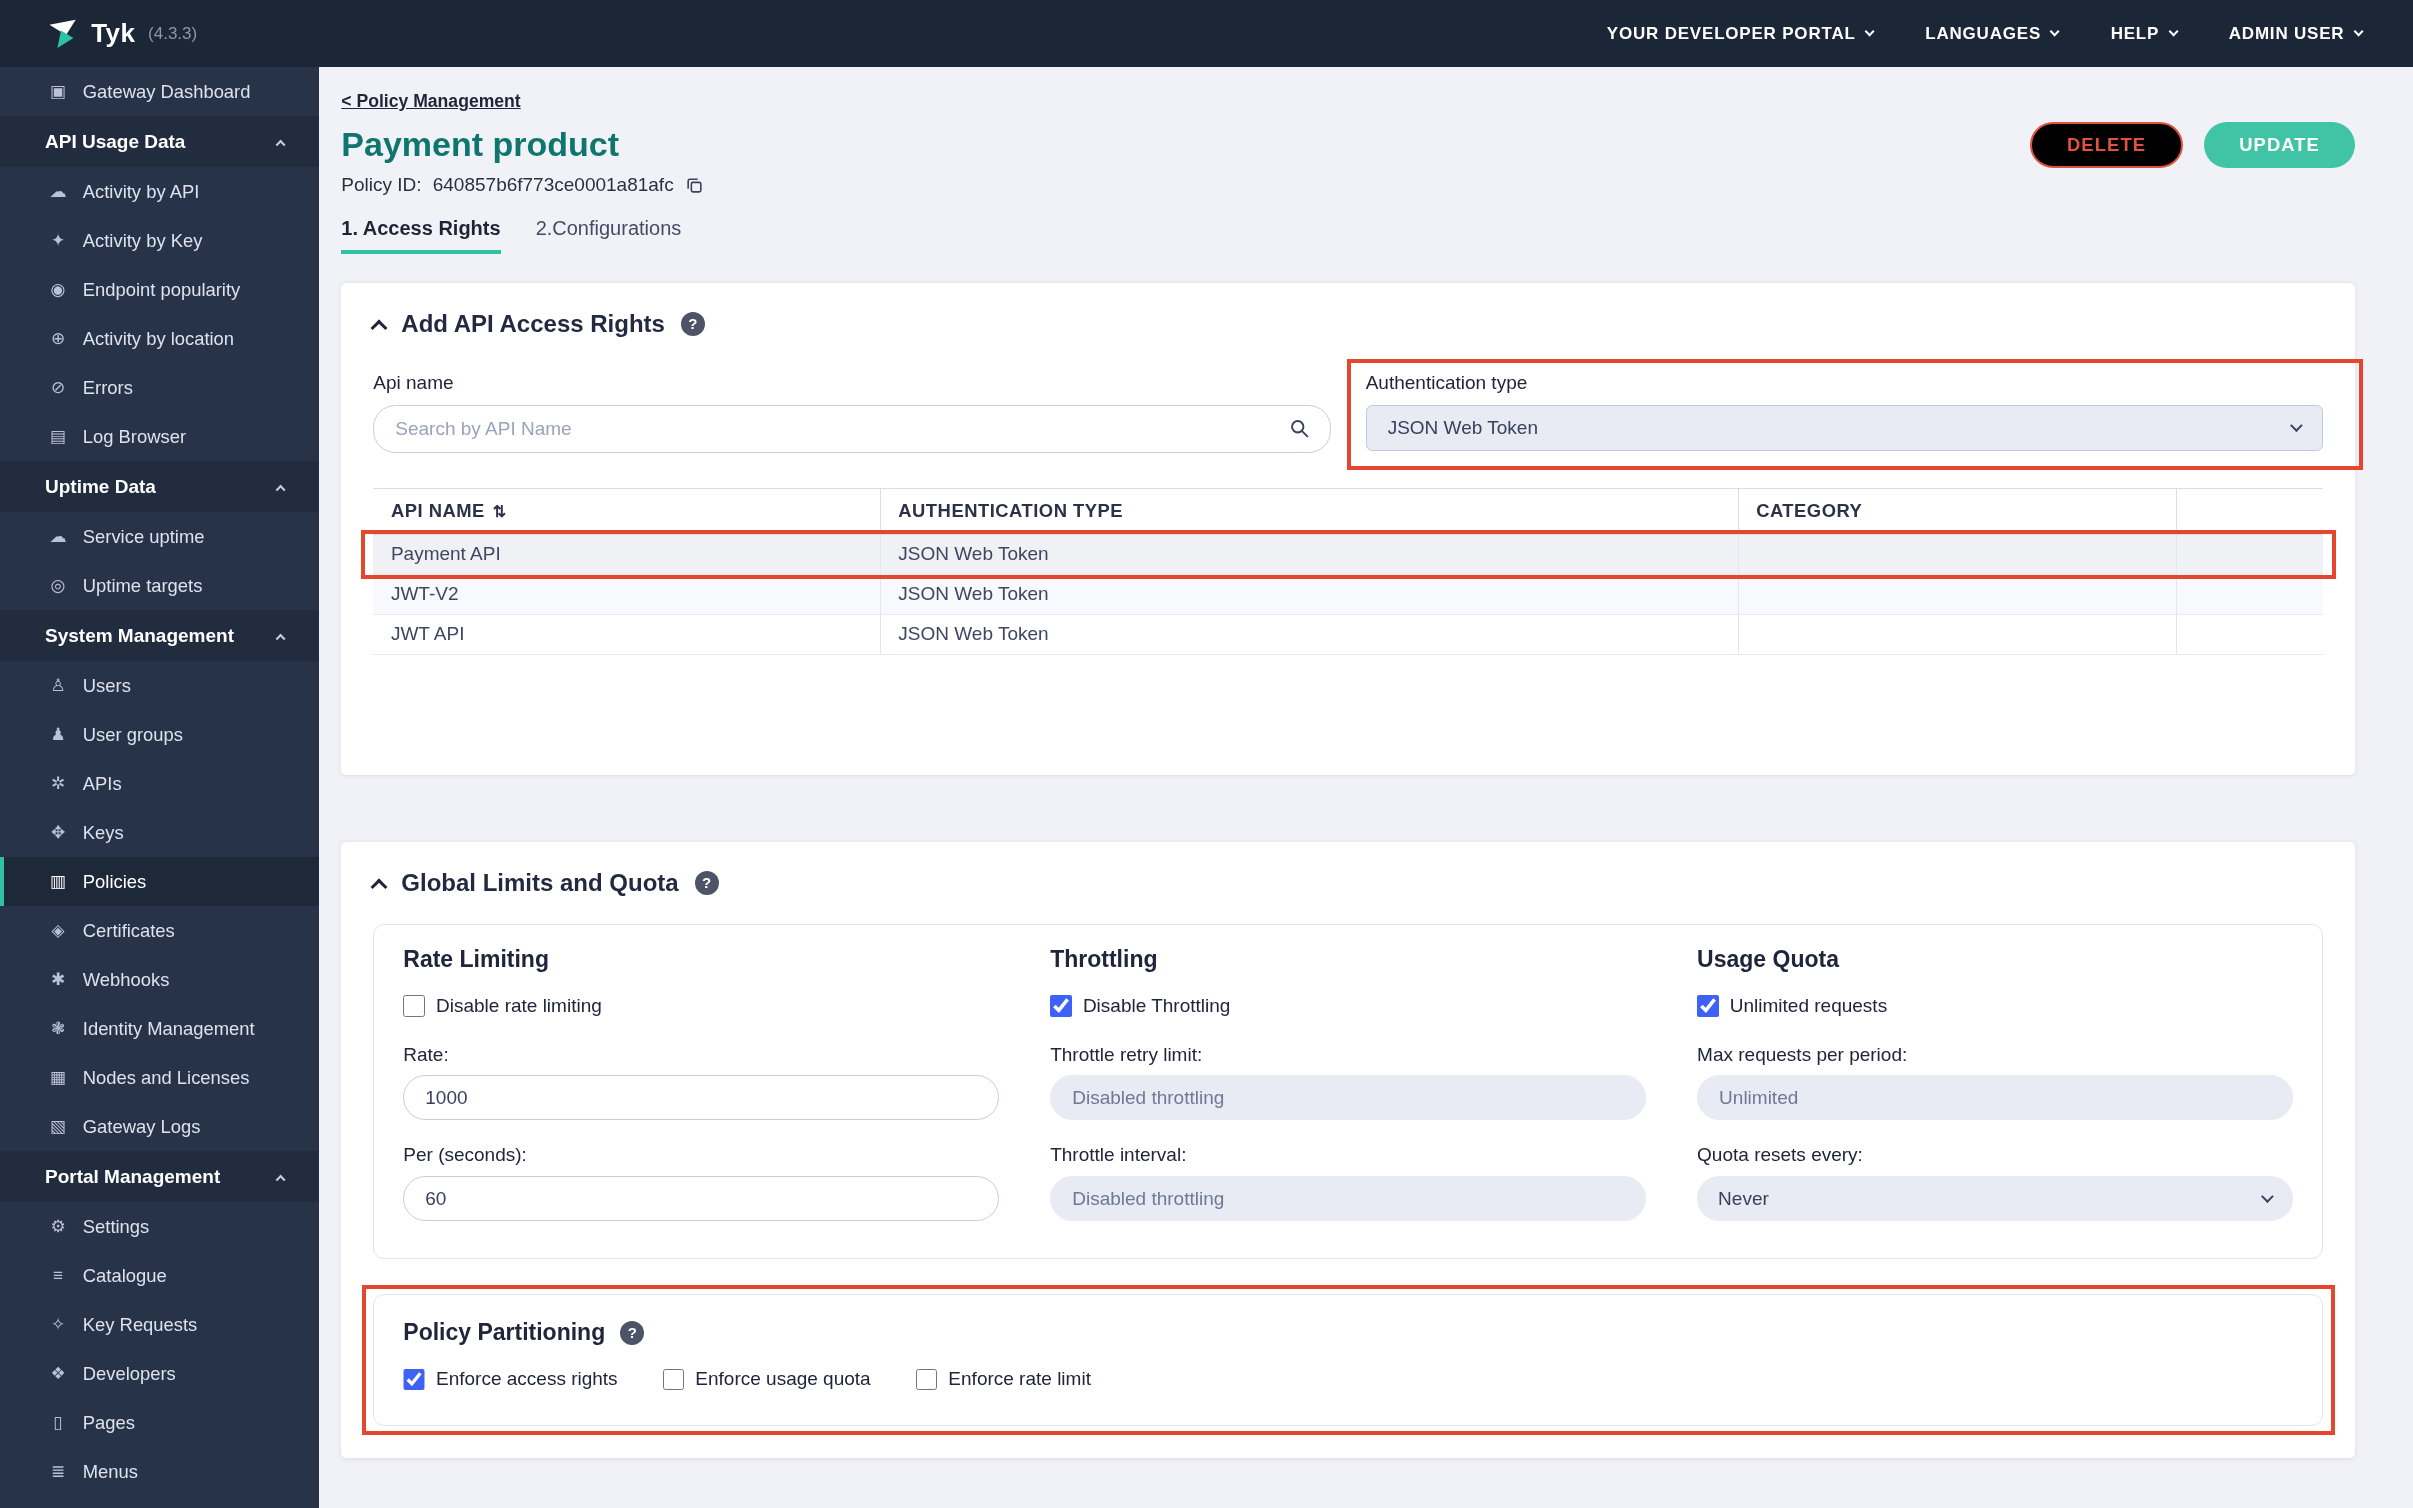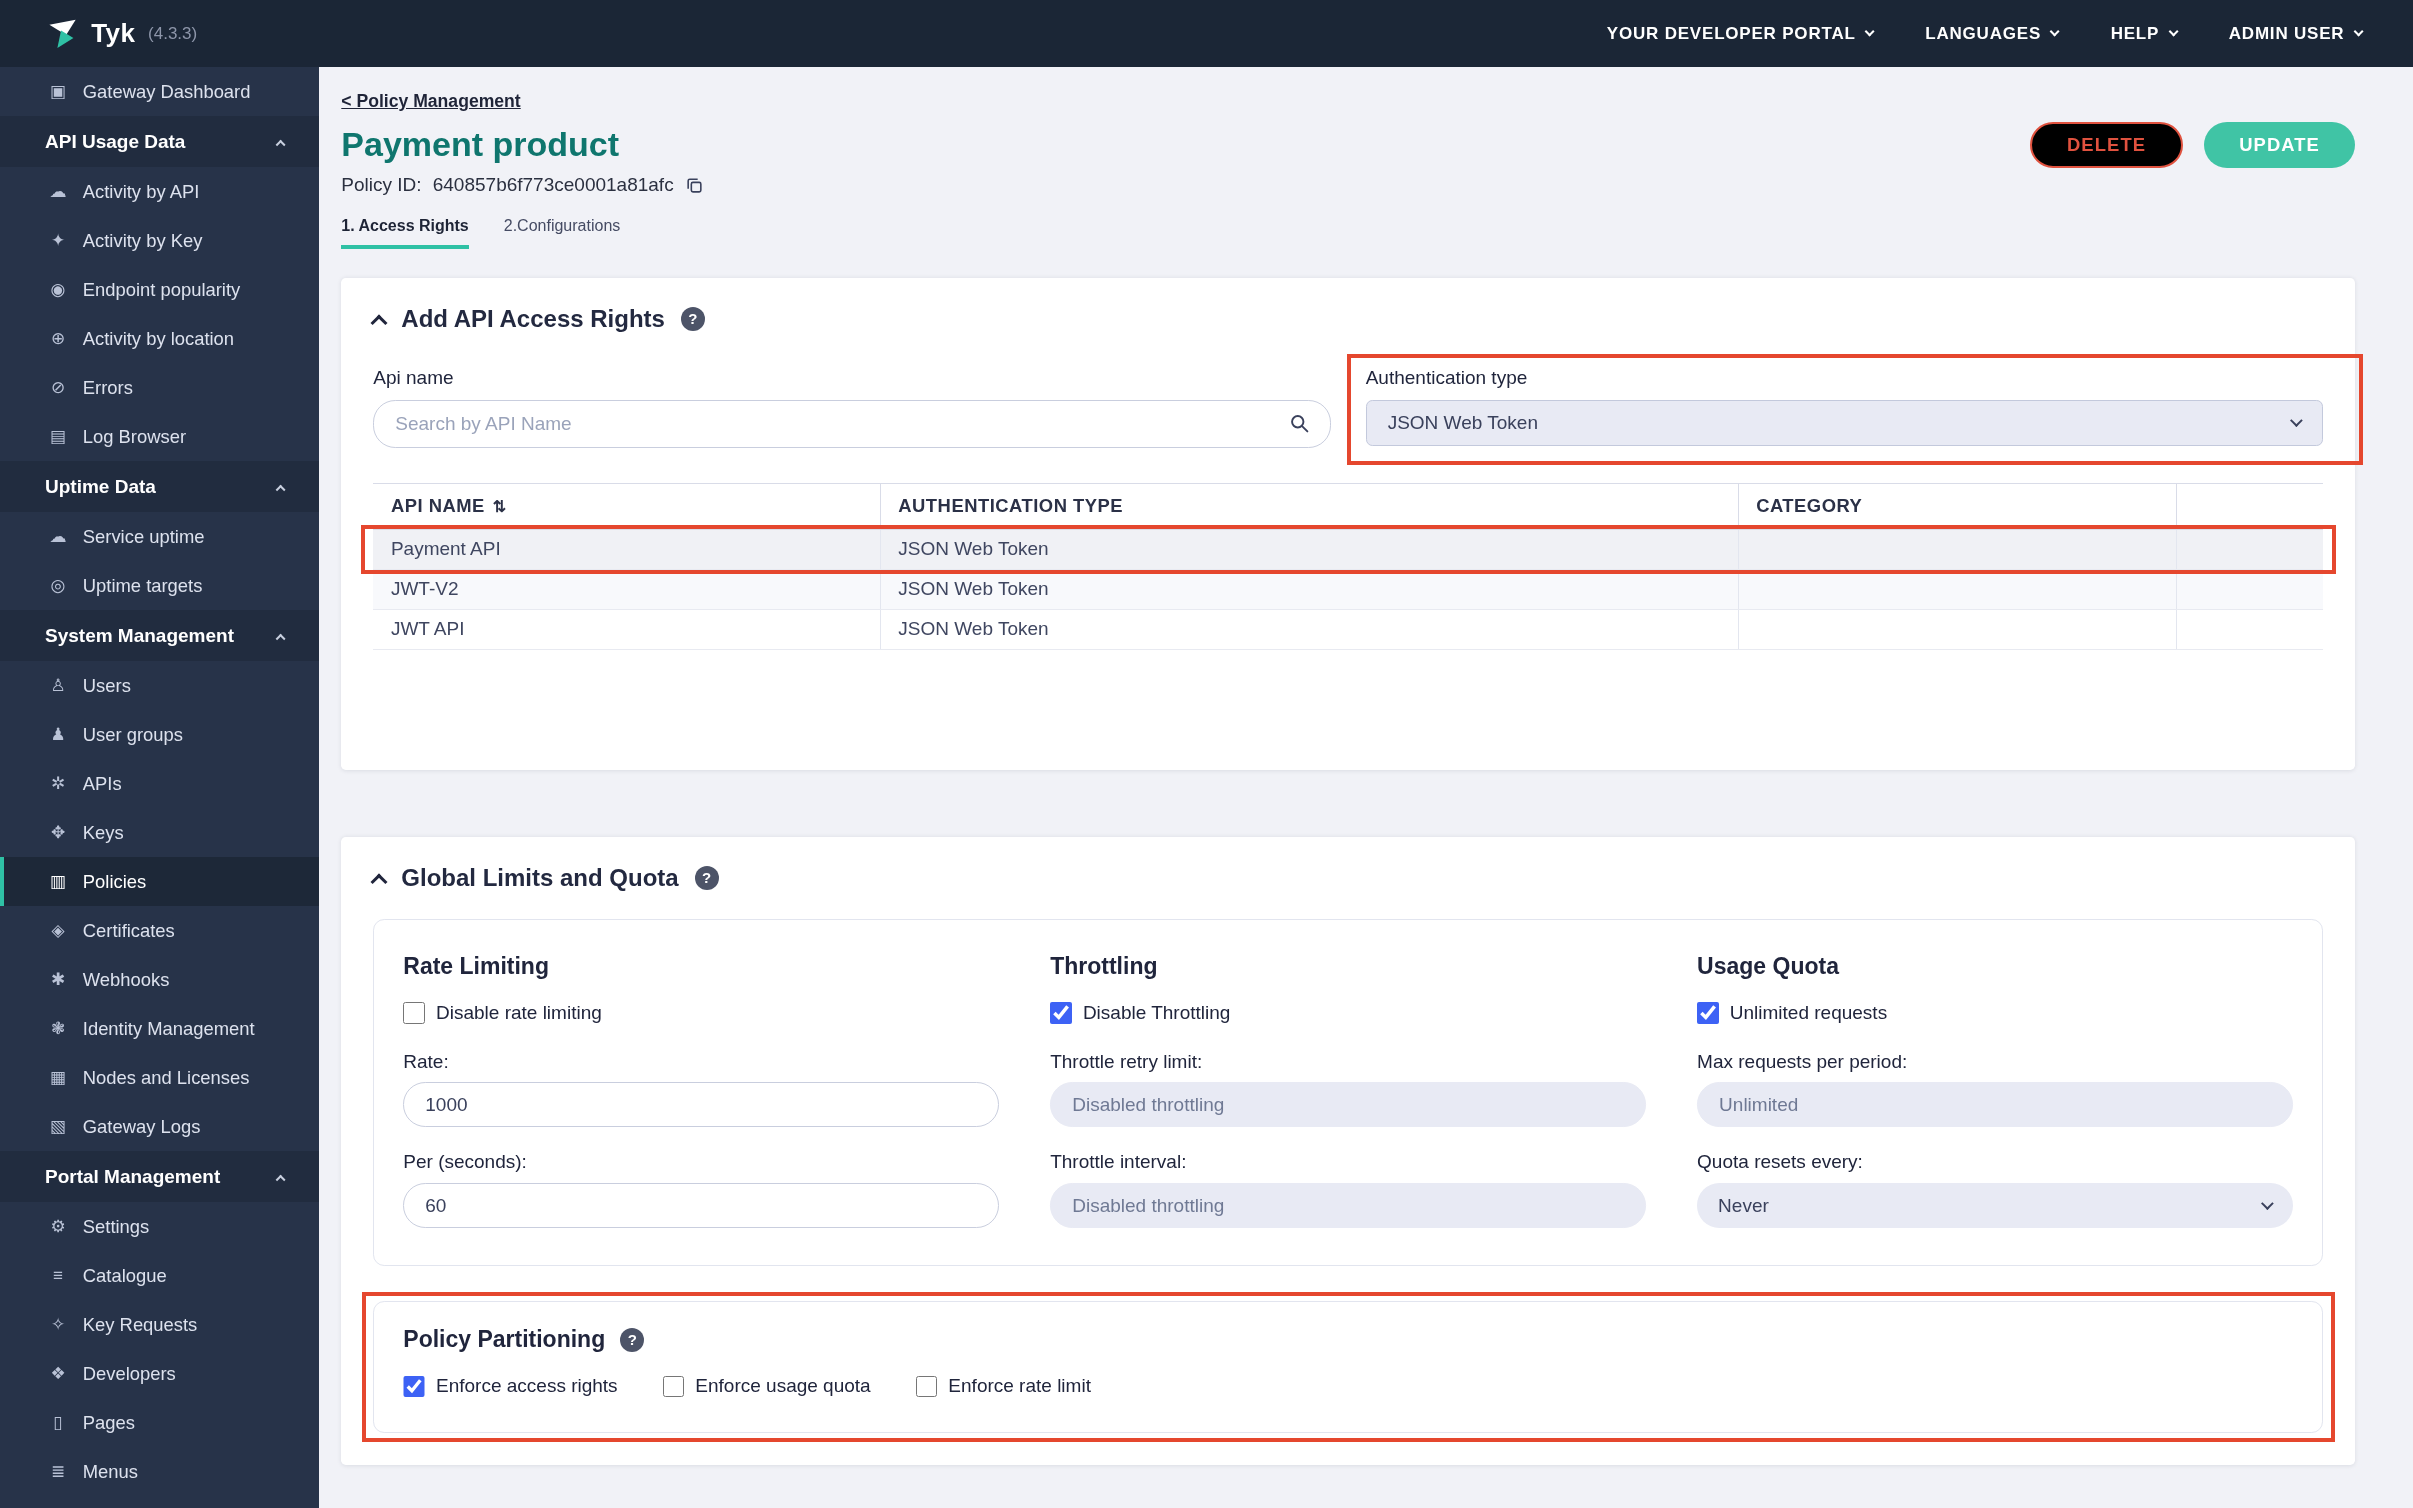--- a/index.html
+++ b/index.html
@@ -57,21 +57,21 @@
   .title-actions { display: flex; gap: 21px; }
   .btn { height: 46px; border-radius: 24px; font-size: 18.4px; font-weight: 700; letter-spacing: 1.1px;
          padding: 0 35px; display: inline-flex; align-items: center; cursor: pointer; font-family: inherit; }
   .btn-delete { background: #000000; border: 2.4px solid #e0523f; color: #e0523f; }
   .btn-update { background: #40c4a5; border: none; color: #fff; }
 
   .policy-row { display: flex; align-items: center; gap: 11.2px; margin-top: 6.4px; font-size: 19px; color: #2b3040; }
   .copy-icon { cursor: pointer; margin-top: 1.6px; }
 
   .tabs { display: flex; gap: 35px; margin-top: 21px; }
-  .tab { font-size: 16px; color: #454b63; padding-bottom: 9.6px; cursor: pointer; }
+  .tab { font-size: 20px; color: #454b63; padding-bottom: 9.6px; cursor: pointer; }
   .tab.active { color: #1e2436; font-weight: 600; border-bottom: 4px solid #2fc1a5; }
 
   
   .card { background: #fff; border-radius: 4.8px; box-shadow: 0 0.8px 4px rgba(30,36,60,.10); padding: 27px 32px 0; }
   .card-1 { margin-top: 29px; }
   .card-2 { margin-top: 67px; padding-bottom: 32px; }
   .card-head { display: flex; align-items: center; gap: 16px; }
   .caret-up { width: 12px; height: 12px; border-right: 3.2px solid #20253c; border-bottom: 3.2px solid #20253c;
               transform: rotate(-135deg); margin-top: 8px; cursor: pointer; }
   .card-title { font-size: 24px; font-weight: 700; color: #232940; margin: 0; }
@@ -120,21 +120,21 @@
   th:not(:last-child) { border-right: 1.6px solid #d9dce8; }
   td { height: 40px; font-size: 19px; color: #3f4660; padding: 0 17.6px; border-bottom: 0.8px solid #e8eaf1; }
   td:not(:last-child) { border-right: 0.8px solid #e3e6ef; }
   .col0 { width: 26%; } .col1 { width: 44%; } .col2 { width: 22.5%; } .col3 { width: 7.5%; }
   tr.r0 { background: #f0f1f5; } tr.r1 { background: #f8f9fc; } tr.r2 { background: #fff; }
   .sort-ic { margin-left: 8px; font-size: 16px; color: #2b3147; cursor: pointer; }
   .card-spacer { height: 120px; }
 
   
   .limits-panel {
-    border: 1.6px solid #e2e5ef; border-radius: 11.2px; padding: 33px 29px 37px;
+    border: 1.6px solid #e2e5ef; border-radius: 11.2px; padding: 21px 29px 37px;
     display: grid; grid-template-columns: 1fr 1fr 1fr; column-gap: 51px; margin-top: 27px;
   }
   .limits-panel h3, .pp-title { font-size: 23px; font-weight: 700; color: #20253c; margin: 0; }
   .limits-panel h3 { margin-bottom: 22.3px; }
   .cb { display: inline-flex; align-items: center; gap: 11.2px; font-size: 19px; color: #20253c; cursor: pointer; }
   input[type="checkbox"] { width: 21.5px; height: 21.5px; accent-color: #3d62f5; margin: 0; cursor: pointer; }
   .f-label { font-size: 19px; color: #20253c; margin: 24px 0 9.6px; }
 
   
   .pp-panel { position: relative; border: 1.6px solid #e2e5ef; border-radius: 11.2px; padding: 24px 29px 35px; margin-top: 35px; }

